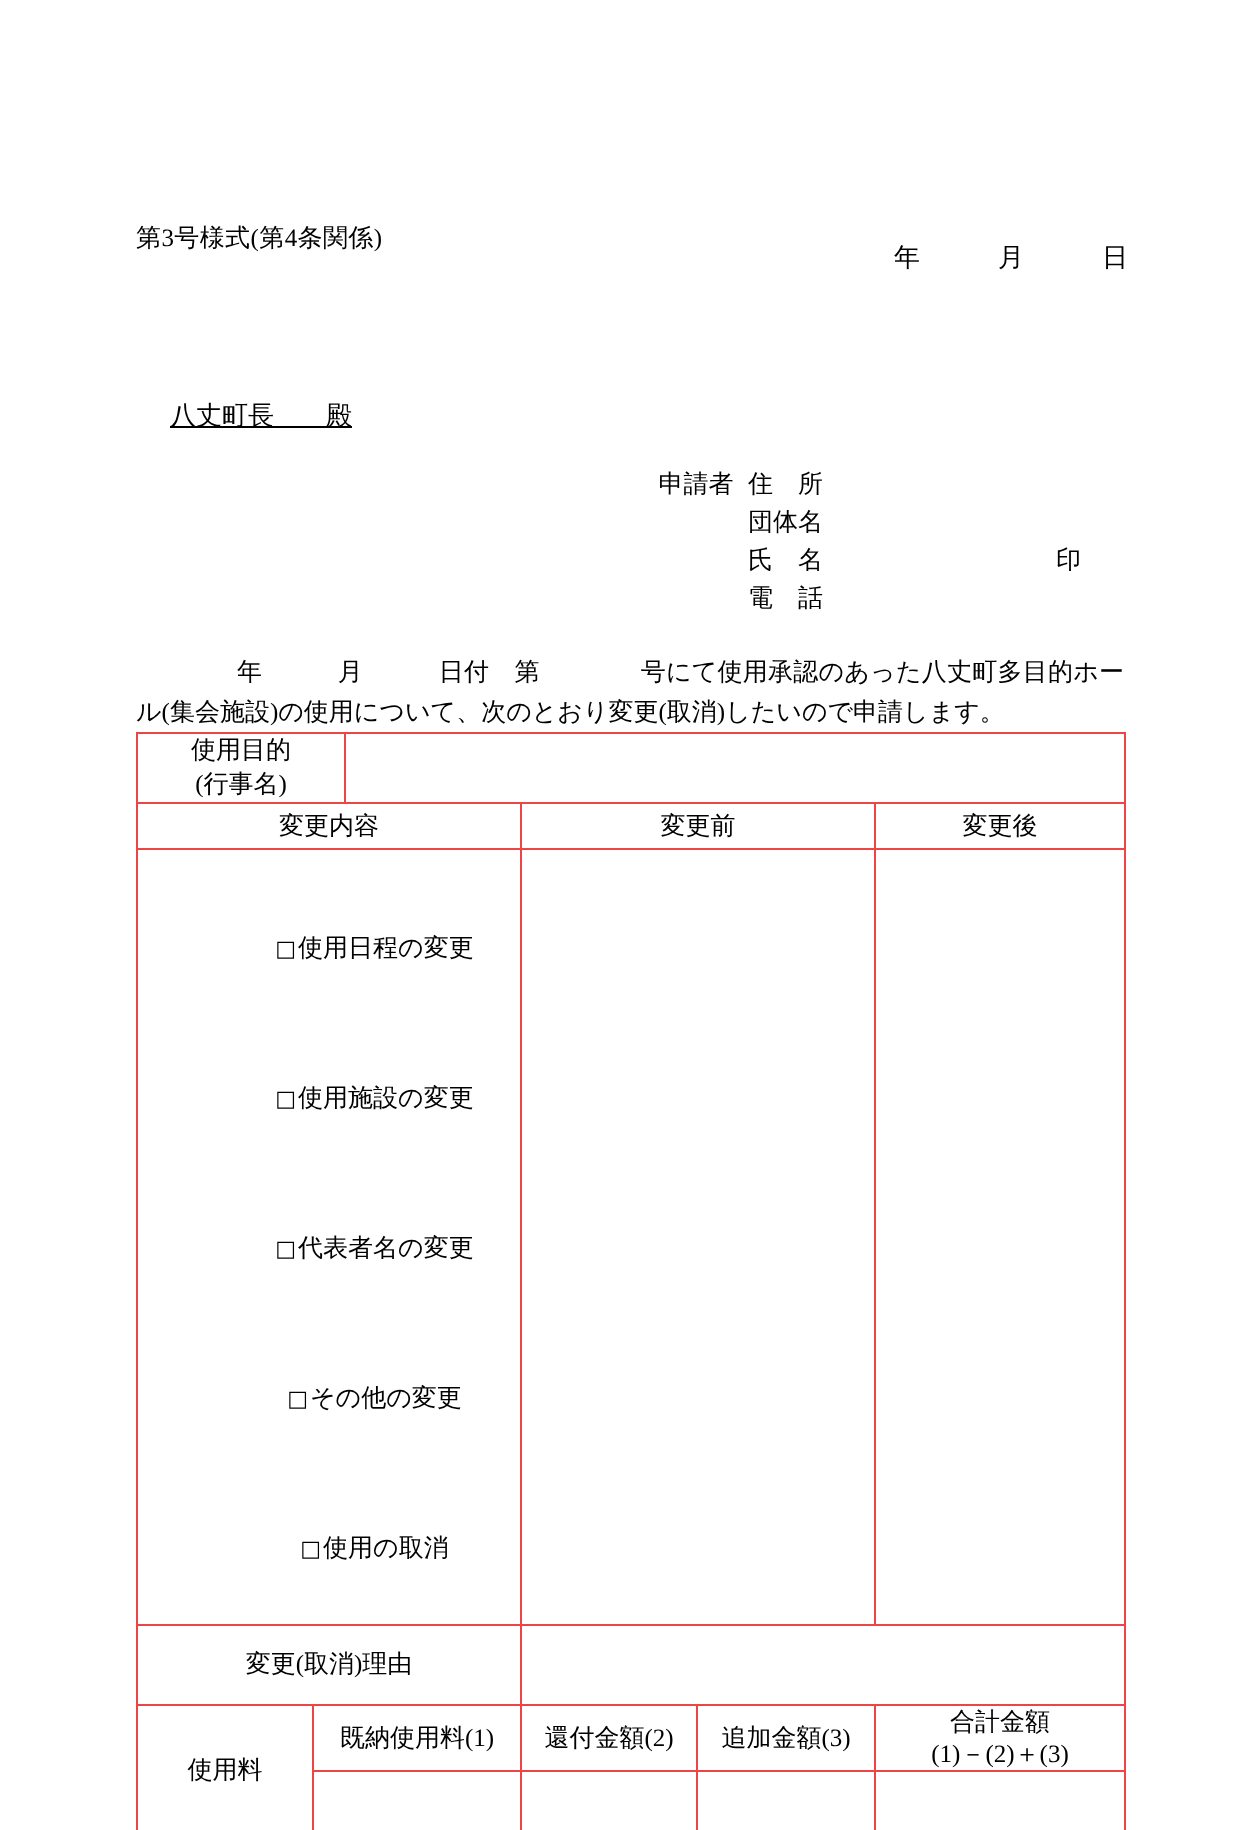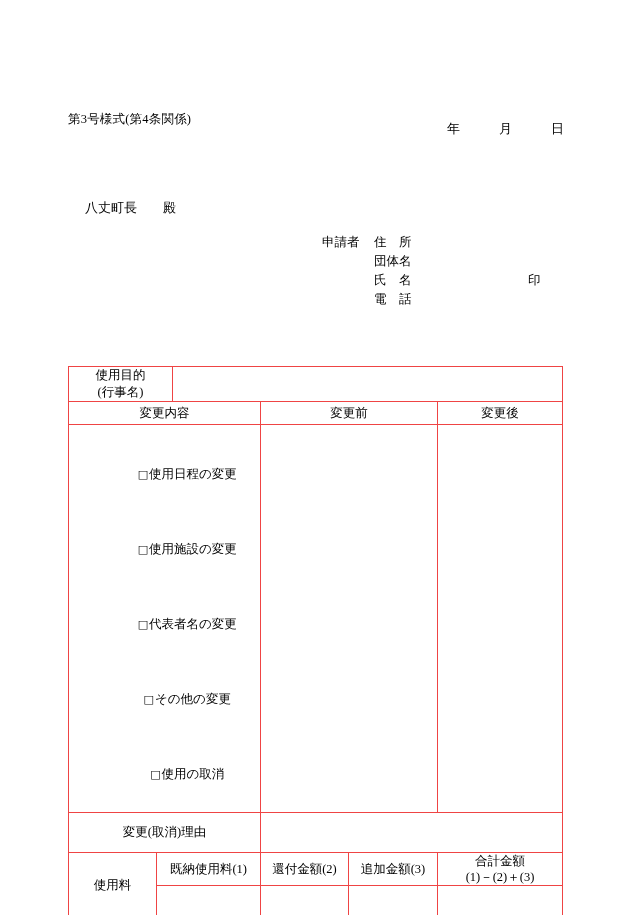--- a/index.html
+++ b/index.html
@@ -48,35 +48,37 @@
     font-size: 13.5px;
     letter-spacing: 0.2px;
     white-space: pre;
   }
   .addressee {
     position: absolute;
     left: 85px;
     top: 199px;
     font-size: 13px;
     white-space: pre;
+    text-decoration: underline;
   }
 
   
   .applicant {
     position: absolute;
     left: 322px;
     top: 233px;
     font-size: 12.5px;
     line-height: 19px;
   }
   .applicant-row {
     display: flex;
     align-items: baseline;
     height: 19px;
     white-space: pre;
+    text-align: center;
   }
   .applicant-label {
     width: 52px;
     flex: 0 0 52px;
   }
   .applicant-field {
     flex: 0 0 auto;
   }
   .seal-mark {
     position: absolute;
@@ -172,20 +174,21 @@
       <span class="applicant-label"></span>
       <span class="applicant-field">氏　名</span>
     </div>
     <div class="applicant-row">
       <span class="applicant-label"></span>
       <span class="applicant-field">電　話</span>
     </div>
     <span class="seal-mark">印</span>
   </div>
 
+  <div class="body-text">　　　　年　　　月　　　日付　第　　　　号にて使用承認のあった八丈町多目的ホール(集会施設)の使用について、次のとおり変更(取消)したいので申請します。</div>
 
   <table class="form-table">
     <colgroup>
       <col style="width:88px">
       <col style="width:16px">
       <col style="width:88px">
       <col style="width:88px">
       <col style="width:89px">
       <col style="width:125px">
     </colgroup>

